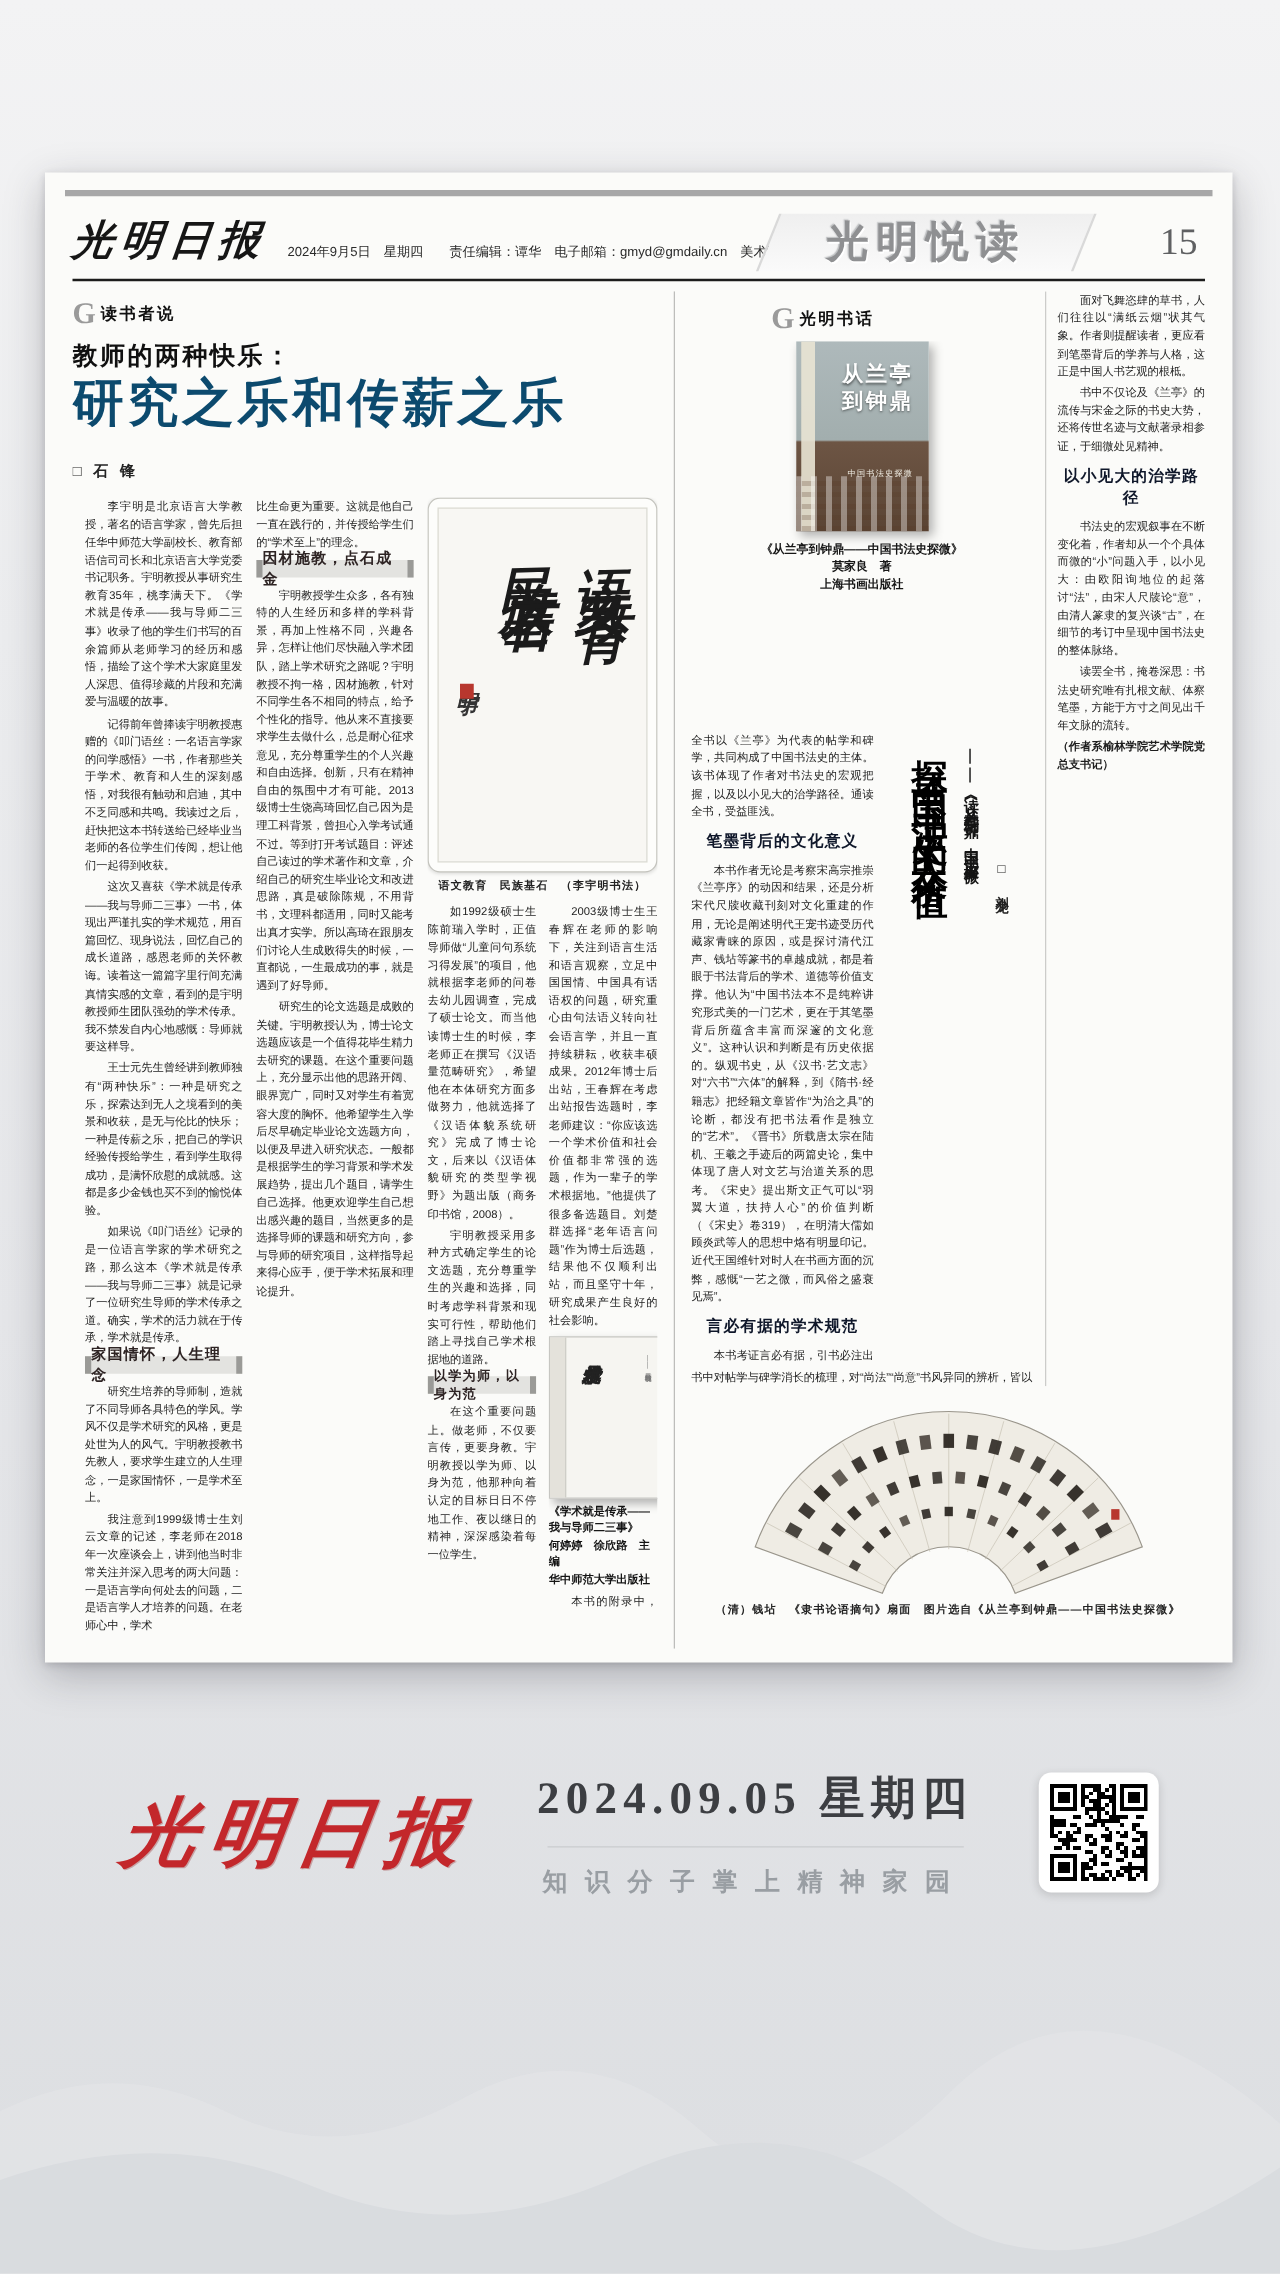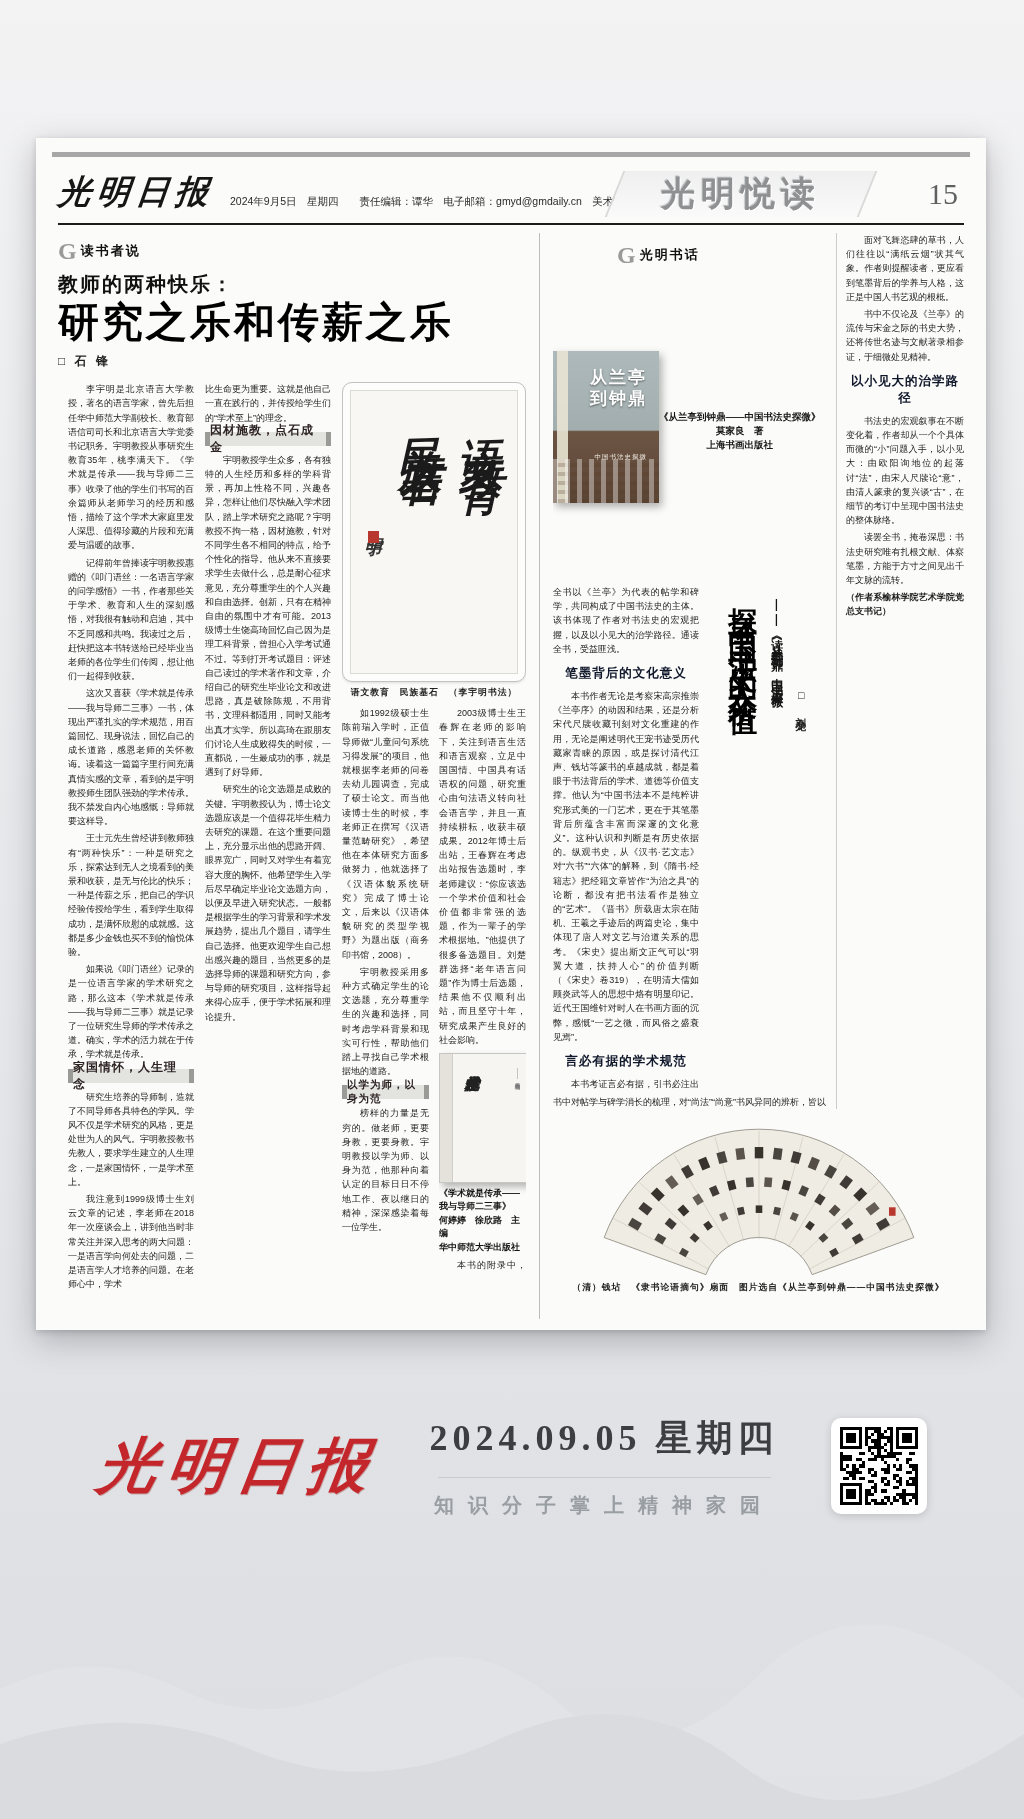--- a/index.html
+++ b/index.html
@@ -33,21 +33,21 @@
   .left-art{width:468px;flex:0 0 auto;}
   .vdiv{width:1px;background:#bdbdbb;}
   .right-art{flex:1;min-width:0;}
   
   .badge{display:flex;align-items:center;gap:4px;margin:6px 0 4px;}
   .gicon{font-family:"Liberation Serif","DejaVu Serif",serif;font-weight:900;font-size:24px;color:#9a9a9a;line-height:1;}
   .badge b{font-size:13px;letter-spacing:2px;color:#111;}
   
   .kicker{font-size:20px;font-weight:800;color:#101010;margin:8px 0 2px;letter-spacing:2px;}
   .lhead{font-family:"Liberation Serif","DejaVu Serif",serif;font-weight:900;font-size:41px;
-    letter-spacing:3px;color:#000000;margin:2px 0 8px;line-height:1.1;}
+    letter-spacing:3px;color:#0c4a6e;margin:2px 0 24px;line-height:1.1;}
   .byline{font-size:12px;font-weight:700;color:#222;letter-spacing:3px;margin:4px 0 12px;}
   
   .lbody{display:grid;grid-template-columns:126px 126px 1fr;gap:11px;height:912px;overflow:hidden;margin-left:10px;}
   .bcol{overflow:hidden;}
   p.bp{font-size:9px;line-height:14.2px;text-align:justify;color:#1d1d1d;margin:0 0 3px;text-indent:2em;}
   p.cont{text-indent:0;}
   .shead{display:flex;align-items:stretch;height:14px;margin:7px 0;background:#e3e3e0;}
   .shead i{width:5px;background:#9a9a97;}
   .shead span{flex:1;display:flex;align-items:center;justify-content:center;
     font-weight:800;font-size:12px;color:#2e2424;letter-spacing:1px;}
@@ -73,21 +73,21 @@
   .bookinfo{font-size:9px;font-weight:700;color:#151515;line-height:13.5px;text-align:left;}
   
   .rgrid{display:grid;grid-template-columns:1fr 128px;gap:10px;height:876px;overflow:hidden;}
   .rmain{overflow:hidden;}
   .rcol{border-left:1px solid #ccccca;padding-left:9px;overflow:hidden;}
   .rbadge{margin:10px 0 6px 64px;}
   .feature{display:flex;gap:12px;height:308px;overflow:hidden;}
   .kintro{width:152px;flex:0 0 auto;overflow:hidden;}
   .kintro p{font-family:"Liberation Serif","DejaVu Serif",serif;font-style:italic;
     font-size:9.5px;line-height:15.2px;color:#2b2b2b;text-align:justify;margin:0 0 3px;text-indent:2em;}
-  .bookstack{flex:1;display:flex;flex-direction:row;align-items:center;}
+  .bookstack{flex:1;display:flex;flex-direction:column;align-items:center;}
   .book2{width:106px;height:152px;position:relative;box-shadow:3px 4px 8px rgba(0,0,0,.3);
     background:linear-gradient(180deg,#aeb9bb 0%,#a2aeae 52%,#6d5544 53%,#5a4434 100%);overflow:hidden;}
   .book2 .b2strip{position:absolute;left:4px;top:0;bottom:0;width:11px;background:#e9e4d4;opacity:.9;}
   .book2 .b2t{position:absolute;right:12px;top:16px;color:#fff;font-family:"Liberation Serif","DejaVu Serif",serif;
     font-weight:900;font-size:17px;line-height:1.25;text-shadow:0 1px 2px rgba(0,0,0,.5);letter-spacing:2px;}
   .book2 .b2sub{position:absolute;right:12px;top:102px;color:#f2efe6;font-size:6.5px;letter-spacing:1px;}
   .book2 .b2glyphs{position:absolute;left:0;right:0;bottom:0;height:44px;
     background-image:repeating-linear-gradient(90deg,rgba(255,255,255,.75) 0 5px,transparent 5px 12px),
     repeating-linear-gradient(0deg,rgba(90,60,40,.5) 0 4px,transparent 4px 9px);opacity:.5;}
   .binfo2{margin-top:8px;text-align:center;font-weight:700;font-size:9.5px;line-height:14px;color:#161616;}
@@ -191,21 +191,21 @@
           <div class="figcap">语文教育　民族基石　（李宇明书法）</div>
           <div class="subcols">
             <div class="bcol">
               <p class="bp">如1992级硕士生陈前瑞入学时，正值导师做“儿童问句系统习得发展”的项目，他就根据李老师的问卷去幼儿园调查，完成了硕士论文。而当他读博士生的时候，李老师正在撰写《汉语量范畴研究》，希望他在本体研究方面多做努力，他就选择了《汉语体貌系统研究》完成了博士论文，后来以《汉语体貌研究的类型学视野》为题出版（商务印书馆，2008）。</p>
               <p class="bp">宇明教授采用多种方式确定学生的论文选题，充分尊重学生的兴趣和选择，同时考虑学科背景和现实可行性，帮助他们踏上寻找自己学术根据地的道路。</p>
               <div class="shead">
                   <i></i>
                   <span style="font-size:10.5px;">以学为师，以身为范</span>
                   <i></i>
                 </div>
-              <p class="bp">榜样的力量是无穷的。做老师，更要身教，更要身教。宇明教授以学为师、以身为范，他那种向着认定的目标日日不停地工作、夜以继日的精神，深深感染着每一位学生。</p>
+              <p class="bp">在这个重要问题上。做老师，不仅要言传，更要身教。宇明教授以学为师、以身为范，他那种向着认定的目标日日不停地工作、夜以继日的精神，深深感染着每一位学生。</p>
             </div>
             <div class="bcol">
               <p class="bp">2003级博士生王春辉在老师的影响下，关注到语言生活和语言观察，立足中国国情、中国具有话语权的问题，研究重心由句法语义转向社会语言学，并且一直持续耕耘，收获丰硕成果。2012年博士后出站，王春辉在考虑出站报告选题时，李老师建议：“你应该选一个学术价值和社会价值都非常强的选题，作为一辈子的学术根据地。”他提供了很多备选题目。刘楚群选择“老年语言问题”作为博士后选题，结果他不仅顺利出站，而且坚守十年，研究成果产生良好的社会影响。</p>
               <div class="book1">
                 <span class="spine"></span>
                 <span class="b1t">学术就是传承</span>
                 <span class="b1s">——我与导师二三事</span>
               </div>
               <div class="bookinfo">
                 <div>《学术就是传承——我与导师二三事》</div>

